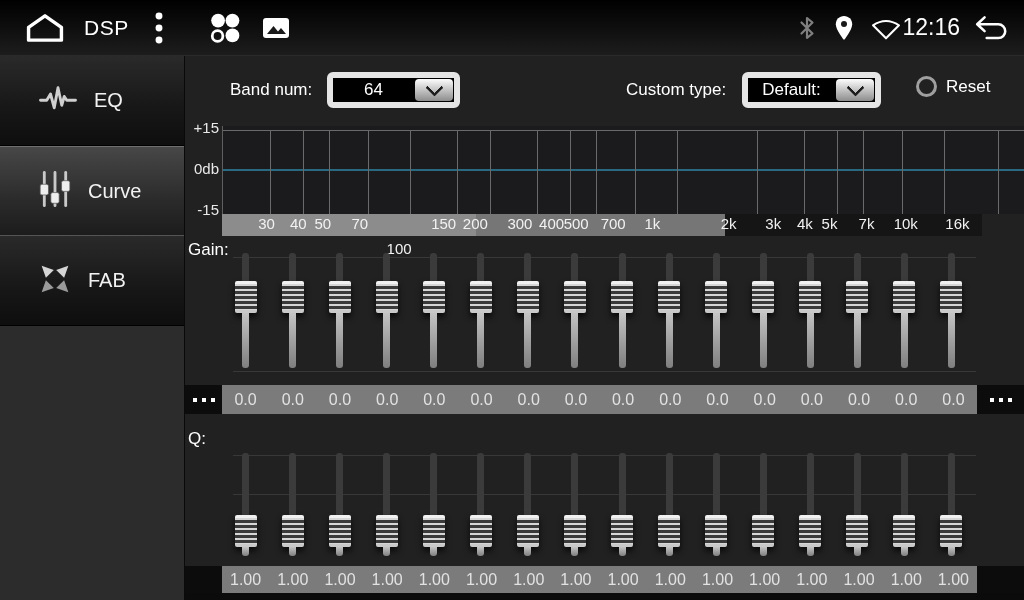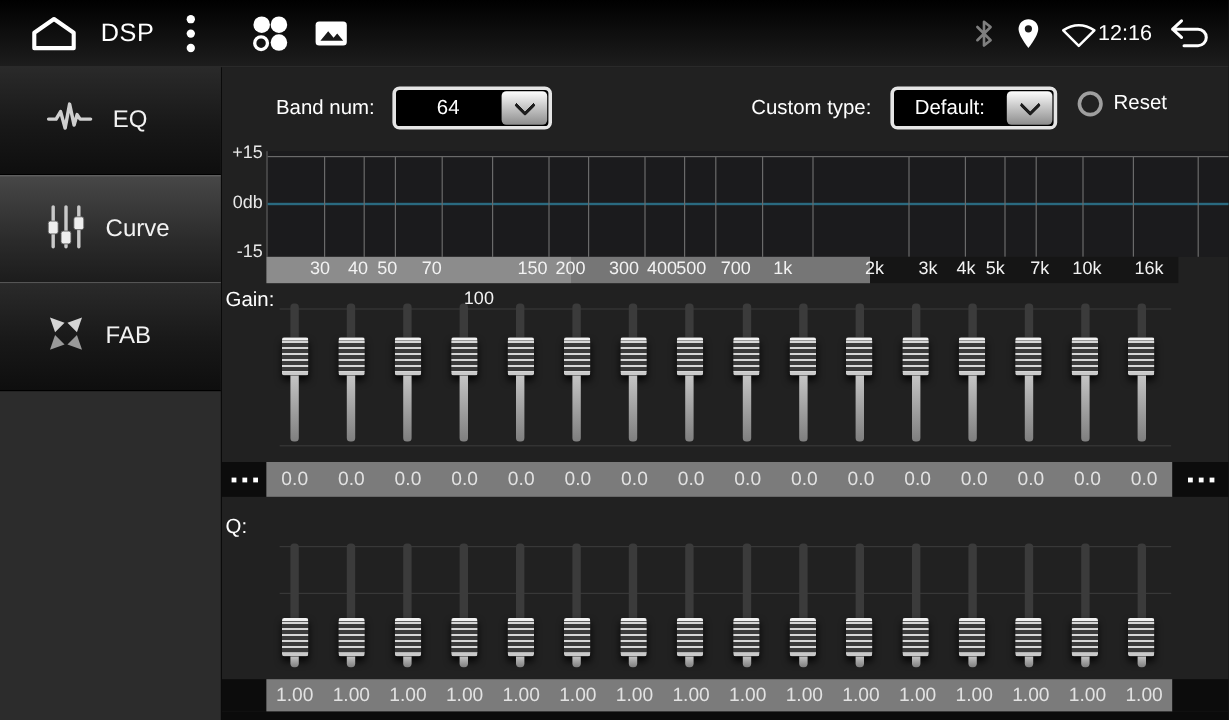--- a/index.html
+++ b/index.html
@@ -12,21 +12,21 @@
     background:linear-gradient(180deg,#000 0%,#141414 70%,#1d1d1d 100%);
     display:flex;align-items:center;border-bottom:1px solid #2a2a2a;}
   .tb-ic{display:flex;align-items:center;justify-content:center;height:56px;}
   .tb-home{width:66px;margin-left:12px;}
   .tb-title{font-size:21px;letter-spacing:.5px;margin-left:6px;}
   .tb-menu{width:44px;margin-left:8px;}
   .tb-clover{width:52px;margin-left:18px;}
   .tb-gallery{width:46px;margin-left:2px;}
   .tb-right{margin-left:auto;display:flex;align-items:center;height:56px;margin-right:14px;}
   .tb-right .tb-ic{margin-left:14px;}
-  .tb-time{font-size:18px;}
+  .tb-time{font-size:23px;}
   .tb-back{margin-left:14px;}
 
   
   .sidebar{position:absolute;left:0;top:56px;width:185px;height:544px;
     background:#2c2c2c;border-right:1px solid #0a0a0a;}
   .nav-item{height:90px;display:flex;align-items:center;padding-left:38px;
     background:linear-gradient(180deg,#2a2a2a 0%,#181818 55%,#0e0e0e 100%);
     border-bottom:1px solid #000;cursor:pointer;}
   .nav-item.selected{
     background:linear-gradient(180deg,#474747 0%,#2b2b2b 60%,#1c1c1c 100%);
@@ -34,32 +34,32 @@
   .nav-label{font-size:20px;margin-left:16px;color:#f2f2f2;}
 
   
   .content{position:absolute;left:185px;top:56px;width:839px;height:544px;background:#212121;}
 
   
   .ctl-label{position:absolute;font-size:17px;color:#fff;height:36px;line-height:36px;}
   .lbl-band{left:45px;top:16px;}
   .lbl-custom{left:441px;top:16px;}
   .dropdown{position:absolute;top:16px;height:36px;background:#000;
-    border:3px solid #e5e5e5;border-radius:6px;display:flex;align-items:stretch;
+    border:6px solid #e5e5e5;border-radius:6px;display:flex;align-items:stretch;
     overflow:hidden;cursor:pointer;text-align:center;}
   .dd-band{left:142px;width:133px;}
   .dd-custom{left:557px;width:139px;}
   .dd-value{flex:1;display:flex;align-items:center;justify-content:center;
     font-size:17px;color:#fff;}
   .dd-btn{width:38px;margin:1px;border-radius:4px;
     background:linear-gradient(180deg,#fdfdfd 0%,#cfcfcf 40%,#8d8d8d 100%);
     display:flex;align-items:center;justify-content:center;}
   .chev{width:13px;height:13px;border-right:3px solid #1d1d1d;border-bottom:3px solid #1d1d1d;
     transform:rotate(45deg) translate(-2px,-2px);border-radius:2px;}
-  .reset-wrap{position:absolute;left:713px;top:20px;display:flex;cursor:pointer;}
+  .reset-wrap{position:absolute;left:731px;top:20px;display:flex;align-items:center;cursor:pointer;}
   .radio{width:21px;height:21px;border-radius:50%;border:3px solid #9f9f9f;background:transparent;}
   .reset-label{font-size:17px;margin-left:9px;}
 
   
   .ylab{position:absolute;width:34px;text-align:right;font-size:15px;color:#e8e8e8;}
   .graph{position:absolute;left:37px;top:70px;width:802px;height:88px;
     background:#1b1b1d;border-left:1px solid #5f5f5f;}
   .vgrid{position:absolute;top:4px;bottom:0;width:1px;background:#6a6a6a;}
   .hgrid-top{position:absolute;left:0;right:0;top:4px;height:1px;background:#6a6a6a;}
   .zero-line{position:absolute;left:0;right:0;top:43px;height:2px;}

